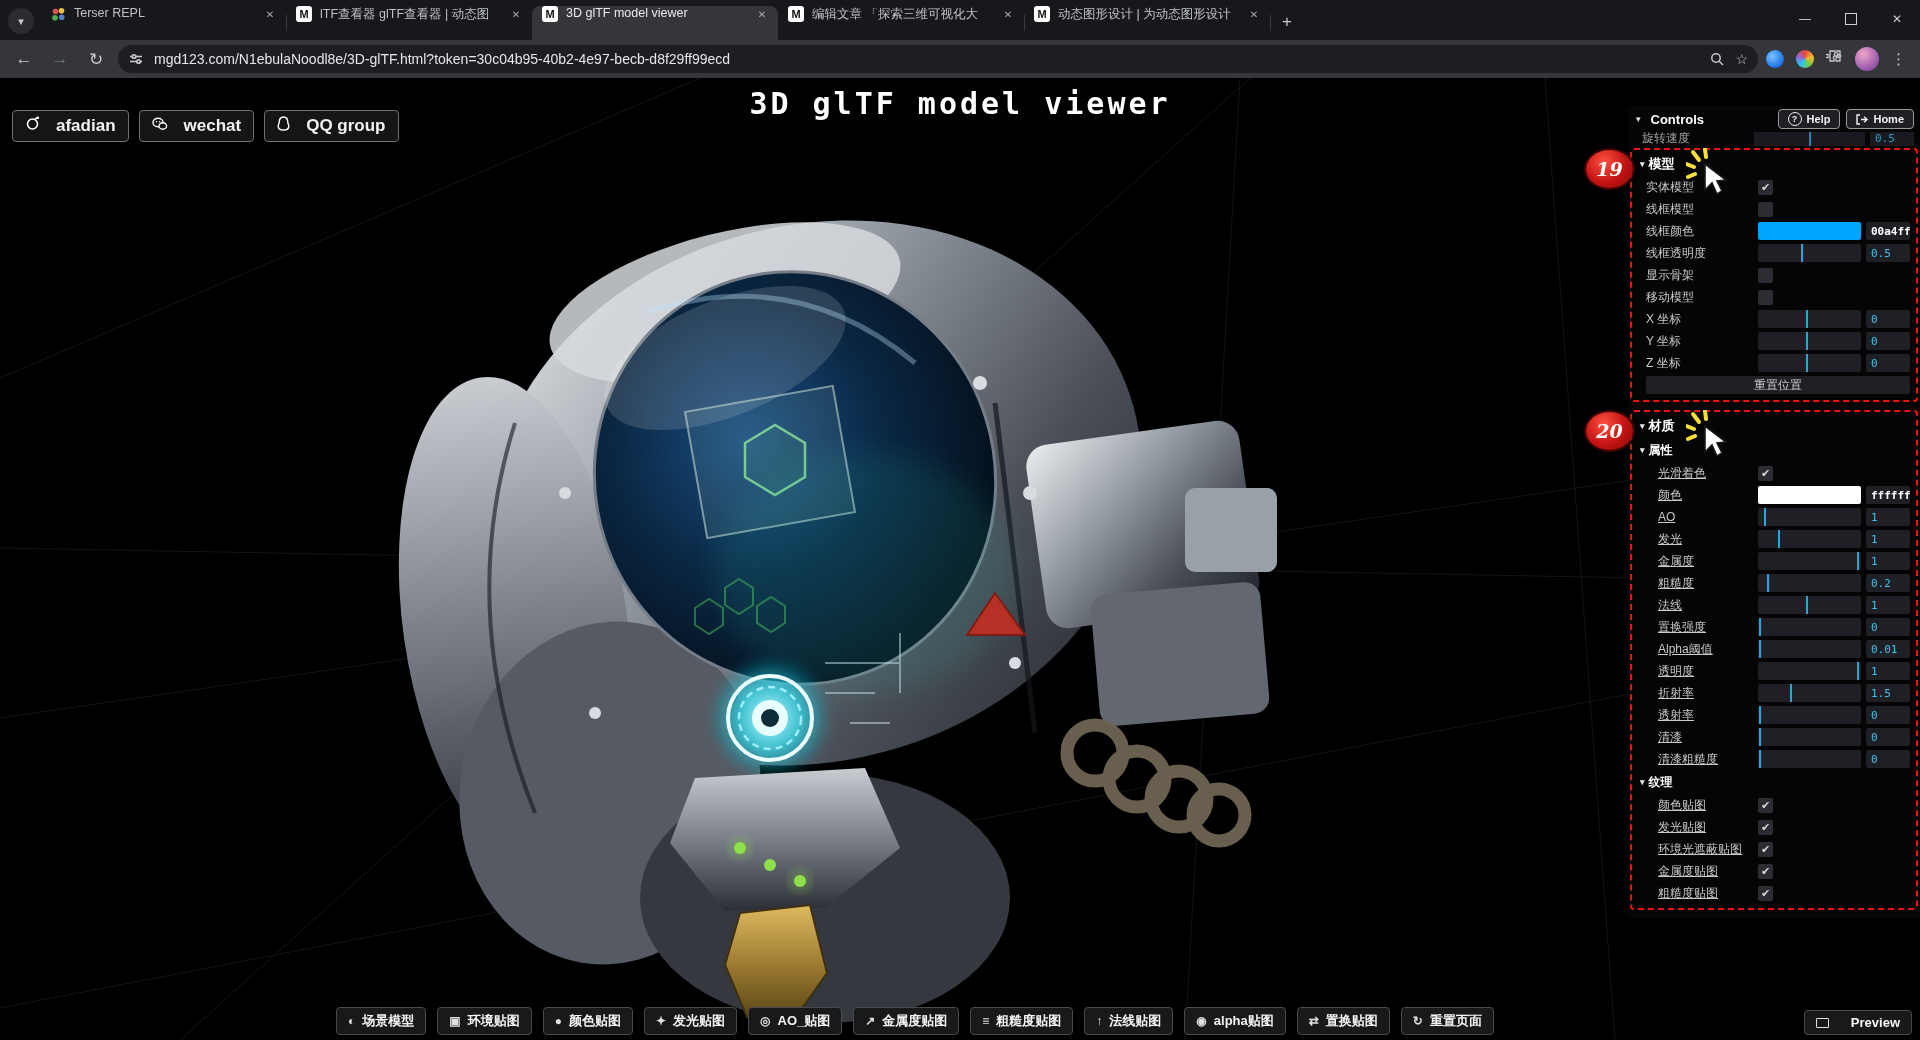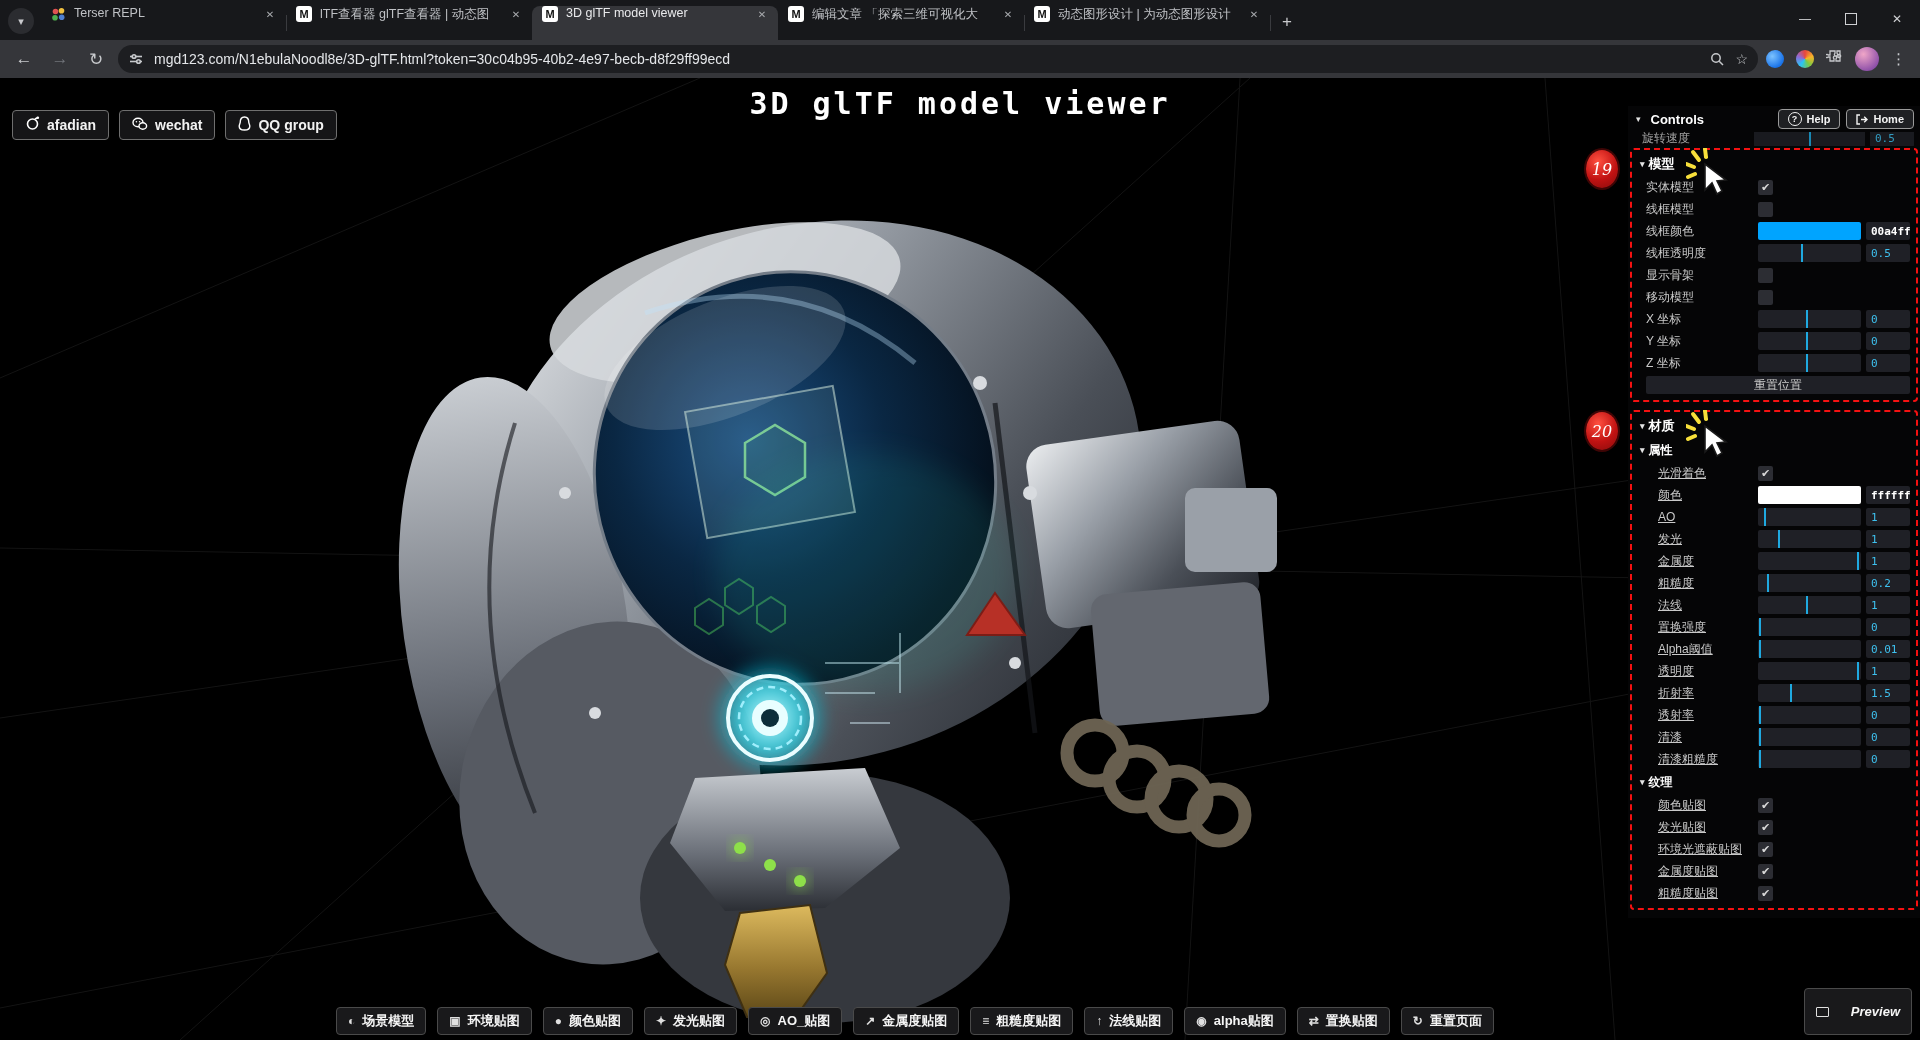--- a/index.html
+++ b/index.html
@@ -46,22 +46,22 @@
   .kebab{color:#c8cacd;font-size:15px;letter-spacing:0;}
 
   
   .viewport{position:absolute;top:78px;left:0;right:0;bottom:0;background:#000;}
   .gridsvg,.modelsvg{position:absolute;}
   .gridsvg{inset:0;}
   .modelsvg{left:395px;top:115px;}
 
   
   .badges{position:absolute;top:32px;left:12px;display:flex;gap:10px;}
-  .badge{display:flex;align-items:center;gap:7px;background:#151517;border:1px solid #6f6f6f;border-radius:4px;
-         padding:5px 12px;color:#f2f2f2;font-size:14px;font-weight:bold;}
+  .badge{display:flex;align-items:center;gap:16px;background:#151517;border:1px solid #6f6f6f;border-radius:4px;
+         padding:5px 12px;color:#f2f2f2;font-size:17px;font-weight:bold;}
 
   
   .hero{position:absolute;top:8px;left:0;width:100%;text-align:center;pointer-events:none;}
   .hero-title{color:#fff;font-family:"DejaVu Sans Mono",monospace;font-weight:bold;font-size:30px;letter-spacing:3px;}
   .hero-sub{margin-top:4px;color:#46566c;font-size:13px;letter-spacing:1px;word-spacing:9px;}
   .hero-sub b{color:#6e84a3;}
 
   
   .panel{position:absolute;top:28px;right:0;width:292px;background:#050506;color:#cfcfcf;font-size:12px;}
   .panel-head{display:flex;align-items:center;height:26px;padding:0 6px 0 8px;gap:6px;}
@@ -69,24 +69,24 @@
   .phead-title{font-weight:bold;color:#fff;font-size:13px;}
   .phead-btns{margin-left:auto;display:flex;gap:6px;}
   .pbtn{display:flex;align-items:center;gap:5px;background:#1f2023;border:1px solid #9a9a9a;border-radius:4px;
         padding:2px 9px;color:#f2f2f2;font-size:11px;font-weight:bold;}
   .help-q{width:12px;height:12px;border:1px solid #f2f2f2;border-radius:50%;font-size:9px;display:flex;
           align-items:center;justify-content:center;}
   .clipwrap{height:14px;overflow:hidden;opacity:.8;}
   .clipwrap .p-row{margin-top:-5px;}
 
   .ann-box{position:relative;border:2px dashed #f51111;border-radius:4px;margin:2px 2px 8px 2px;padding:2px 0 4px 0;}
-  .ann-num{position:absolute;left:-46px;top:0px;width:32px;height:38px;border-radius:50%;
+  .ann-num{position:absolute;left:-46px;top:0px;width:47px;height:38px;border-radius:50%;
            background:radial-gradient(circle at 38% 30%,#ff5040,#c11212 55%,#860c0c);
            box-shadow:0 0 0 2px rgba(140,10,10,.45),0 1px 6px rgba(0,0,0,.8);
-           color:#fff;font-family:"DejaVu Serif",serif;font-style:italic;font-weight:normal;font-size:16px;
+           color:#fff;font-family:"DejaVu Serif",serif;font-style:italic;font-weight:bold;font-size:19px;
            display:flex;align-items:center;justify-content:center;z-index:5;}
   .p-sec-head{display:flex;align-items:center;height:24px;padding-left:8px;color:#fff;font-weight:bold;
               font-size:13px;position:relative;}
   .p-sec-head.sub{font-size:12px;}
   .click-cursor{position:absolute;left:54px;top:-4px;z-index:6;}
 
   .p-row{display:flex;align-items:center;height:22px;padding:0 6px 0 14px;}
   .p-row.nested{padding-left:26px;}
   .p-label{width:112px;flex:none;color:#c9c9c9;white-space:nowrap;overflow:hidden;}
   .p-row.nested .p-label{width:100px;text-decoration:underline;}
@@ -102,21 +102,21 @@
   .p-swatch{flex:1;height:18px;border-radius:2px;}
   .p-btnrow{flex:1;height:18px;background:#1f2026;border-radius:2px;display:flex;align-items:center;
             justify-content:center;color:#cccccc;font-size:12px;}
 
   
   .bottombar{position:absolute;bottom:5px;left:0;width:1830px;display:flex;justify-content:center;gap:11px;}
   .tbtn{display:flex;align-items:center;gap:7px;background:#19191b;border:1px solid #4a4a4a;border-radius:4px;
         padding:4px 11px;color:#f5f5f5;font-size:13px;font-weight:bold;}
   .tbtn .ic{font-size:12px;color:#e0e0e0;}
   .previewbtn{position:absolute;right:8px;bottom:5px;display:flex;align-items:center;gap:22px;background:#19191b;
-              border:1px solid #4a4a4a;border-radius:4px;padding:15px 11px;color:#f5f5f5;font-size:13px;font-weight:bold;font-style:italic;}
+              border:1px solid #4a4a4a;border-radius:4px;padding:4px 11px;color:#f5f5f5;font-size:13px;font-weight:bold;}
   .prev-ic{width:11px;height:8px;border:1.5px solid #e0e0e0;border-radius:1px;}
 </style>
 </head>
 <body>
 
 <div class="screen">
 
   <div class="tabstrip">
     <div class="tabsearch">▾</div>
     <div class="tabs">

